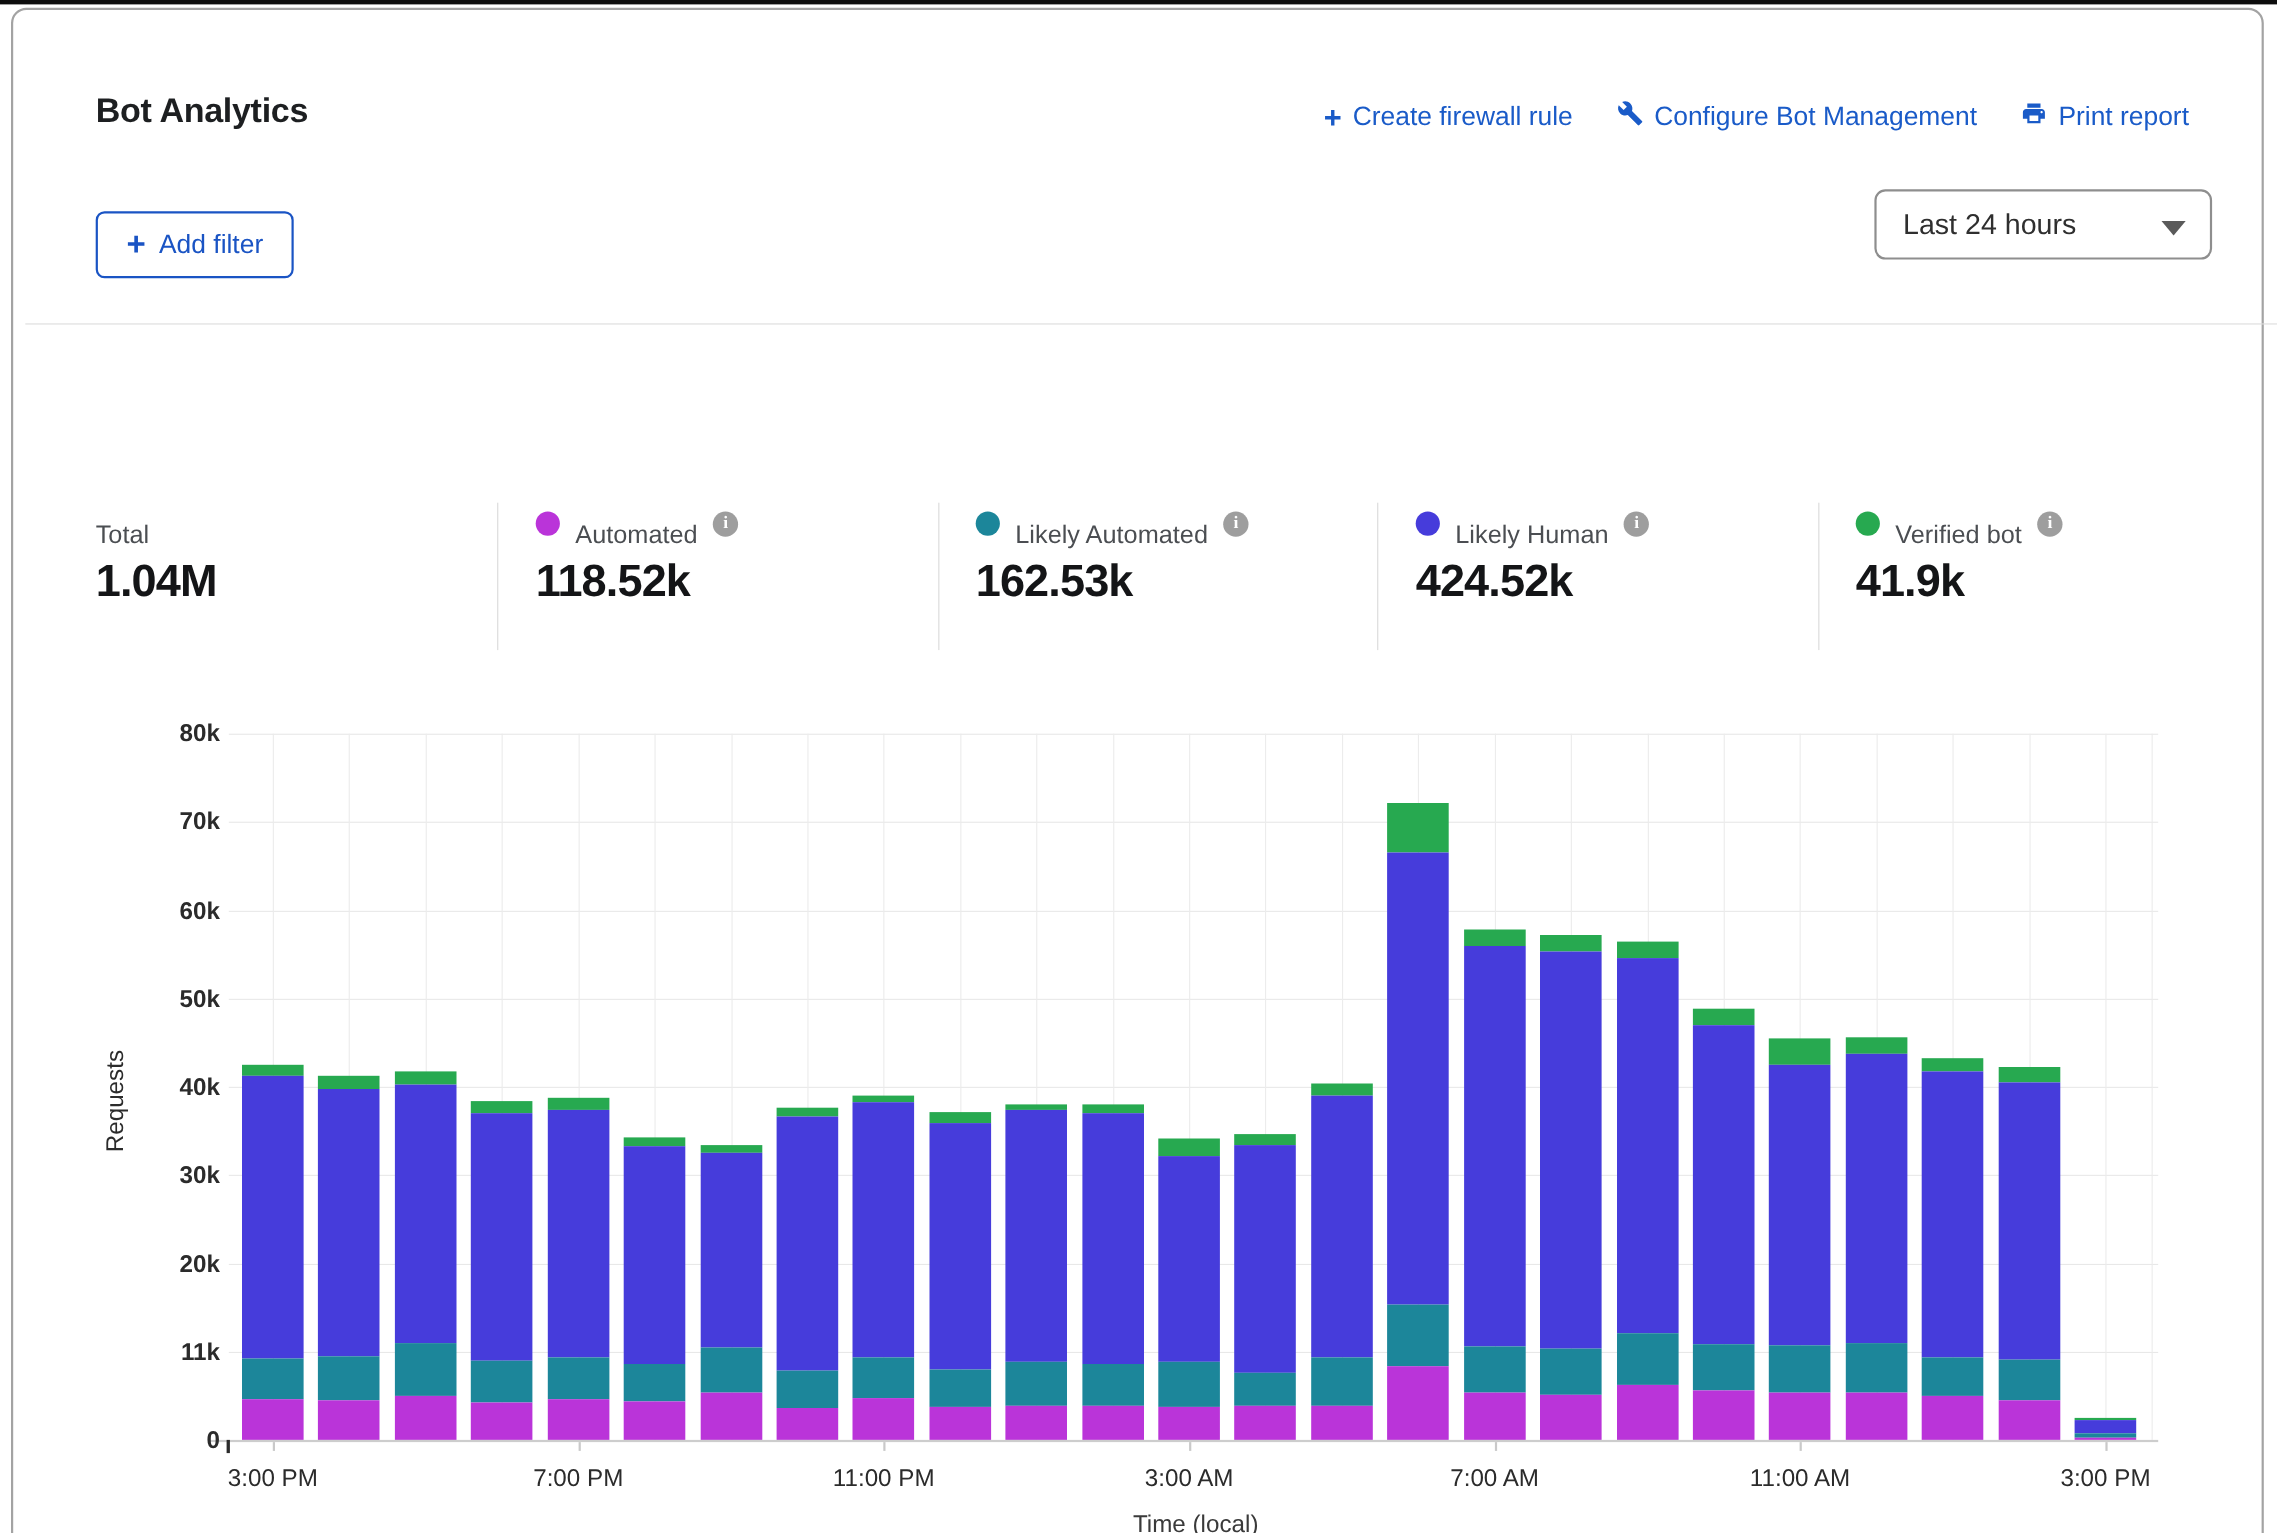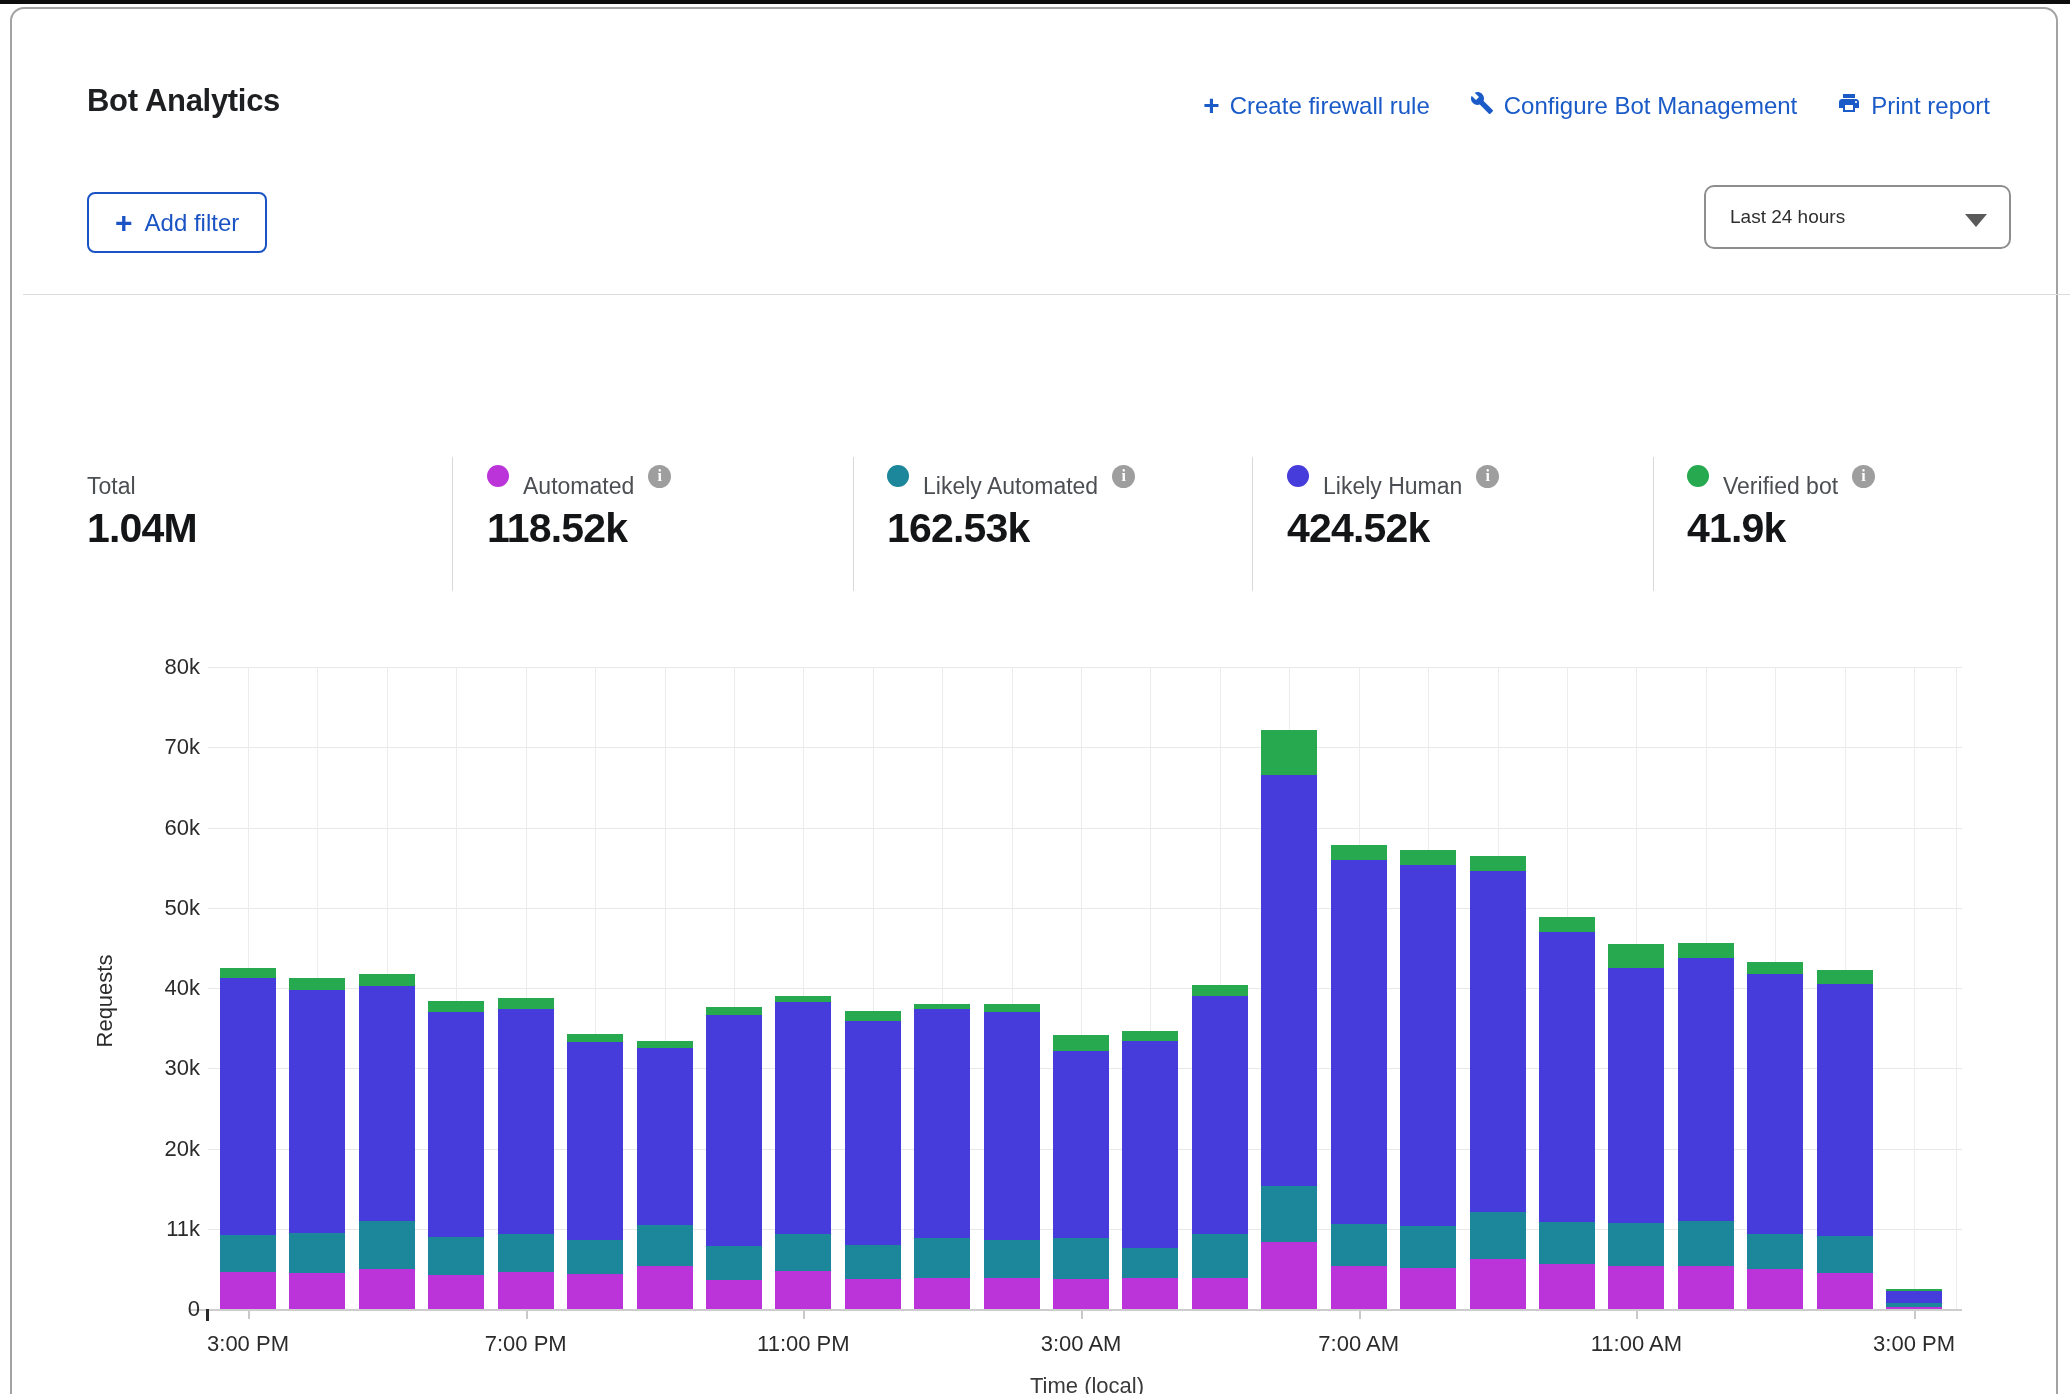--- a/index.html
+++ b/index.html
@@ -14,23 +14,23 @@
   .actions { position:absolute; right:66px; top:82px; display:flex; gap:40px; align-items:center; }
   .action-link { display:flex; align-items:center; gap:10px; color:#1a5bc8; font-size:24px; cursor:pointer; }
   .plus-glyph { font-size:28px; font-weight:700; line-height:1; }
   .action-link svg { width:24px; height:24px; fill:#1a5bc8; }
 
   .add-filter-btn { position:absolute; left:75px; top:183px; height:61px; padding:0 26px;
           display:flex; align-items:center; gap:12px; background:#fff;
           border:2px solid #1a54c4; border-radius:8px; color:#1a54c4; font-size:24px; cursor:pointer; }
   .add-filter-btn .plus-glyph { font-size:30px; font-weight:600; }
 
-  .time-range { position:absolute; left:1692px; top:176px; width:307px; height:64px;
+  .time-range { position:absolute; left:1692px; top:163px; width:307px; height:64px;
           background:#fff; border:2px solid #8e8e8e; border-radius:10px;
-          display:flex; align-items:center; padding:0 24px; font-size:19px; color:#2f2f2f; cursor:pointer; }
+          display:flex; align-items:center; padding:0 24px; font-size:26px; color:#2f2f2f; cursor:pointer; }
   .caret { position:absolute; right:22px; top:27px; width:0; height:0;
           border-left:11px solid transparent; border-right:11px solid transparent; border-top:13px solid #5a5a5a; }
 
   .header-divider { position:absolute; left:11px; top:285px; width:2048px; height:1px; background:#dcdcdc; }
 
   
   .section-title-row { position:absolute; left:75px; top:360px; display:flex; align-items:center; gap:18px; }
   .section-title { font-size:27px; font-weight:700; color:#232527; }
   .pie-icon svg { width:36px; height:36px; display:block; }
 
@@ -46,21 +46,21 @@
   .stat-divider { position:absolute; top:448px; width:1px; height:134px; background:#d9d9d9; }
 
   
   .plot { position:absolute; left:196px; top:658px; width:1754px; height:642px; }
   .hgrid { position:absolute; left:0; width:100%; height:1px; background:#e8e8e8; }
   .vgrid { position:absolute; top:0; width:1px; height:100%; background:#ececec; }
   .axis-line { position:absolute; left:178px; top:1300px; width:1772px; height:2px; background:#cdcdcd; }
   .origin-tick { position:absolute; left:194px; top:1300px; width:3px; height:12px; background:#2a2a2a; }
   .bar { position:absolute; bottom:0; display:flex; flex-direction:column; }
   .bar .seg { width:100%; }
-  .ylab { position:absolute; right:1882px; width:160px; text-align:right; font-size:22px; color:#2b2b2b; transform:translateY(-50%); }
+  .ylab { position:absolute; right:1882px; width:160px; text-align:right; font-size:22px; color:#2b2b2b; transform:translateY(-50%);font-weight:bold; }
   .ylabel-requests { position:absolute; left:78px; top:979px; font-size:22px; color:#2b2b2b;
        transform:rotate(-90deg); transform-origin:center; width:120px; text-align:center; margin-left:-45px; }
   .xlab { position:absolute; top:1322px; width:160px; text-align:center; font-size:22px; color:#2b2b2b; }
   .xtick { position:absolute; top:1302px; width:2px; height:8px; background:#c9c9c9; }
   .xlabel-time { position:absolute; left:995px; top:1364px; width:160px; text-align:center; font-size:22px; color:#3a3a3a; }
 </style>
 </head>
 <body>
 
 <div class="top-strip"></div>

